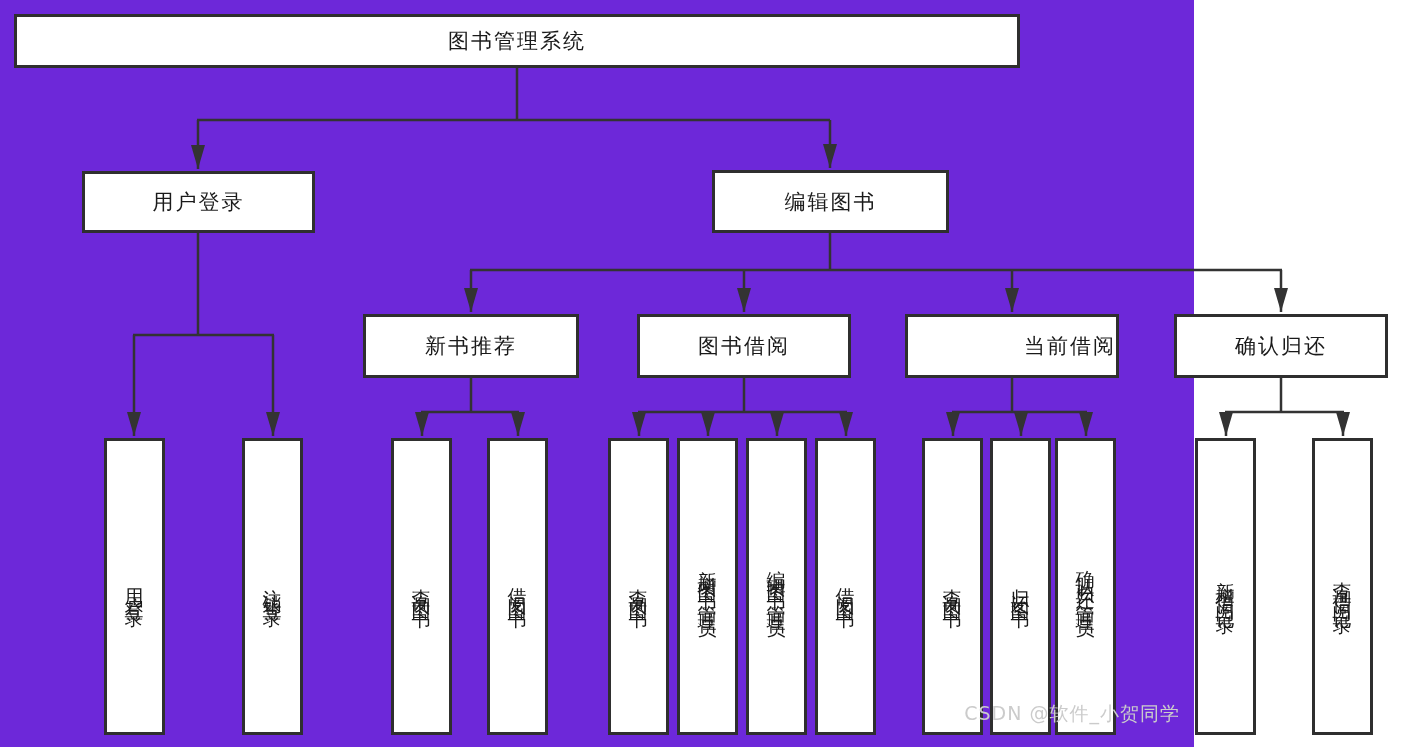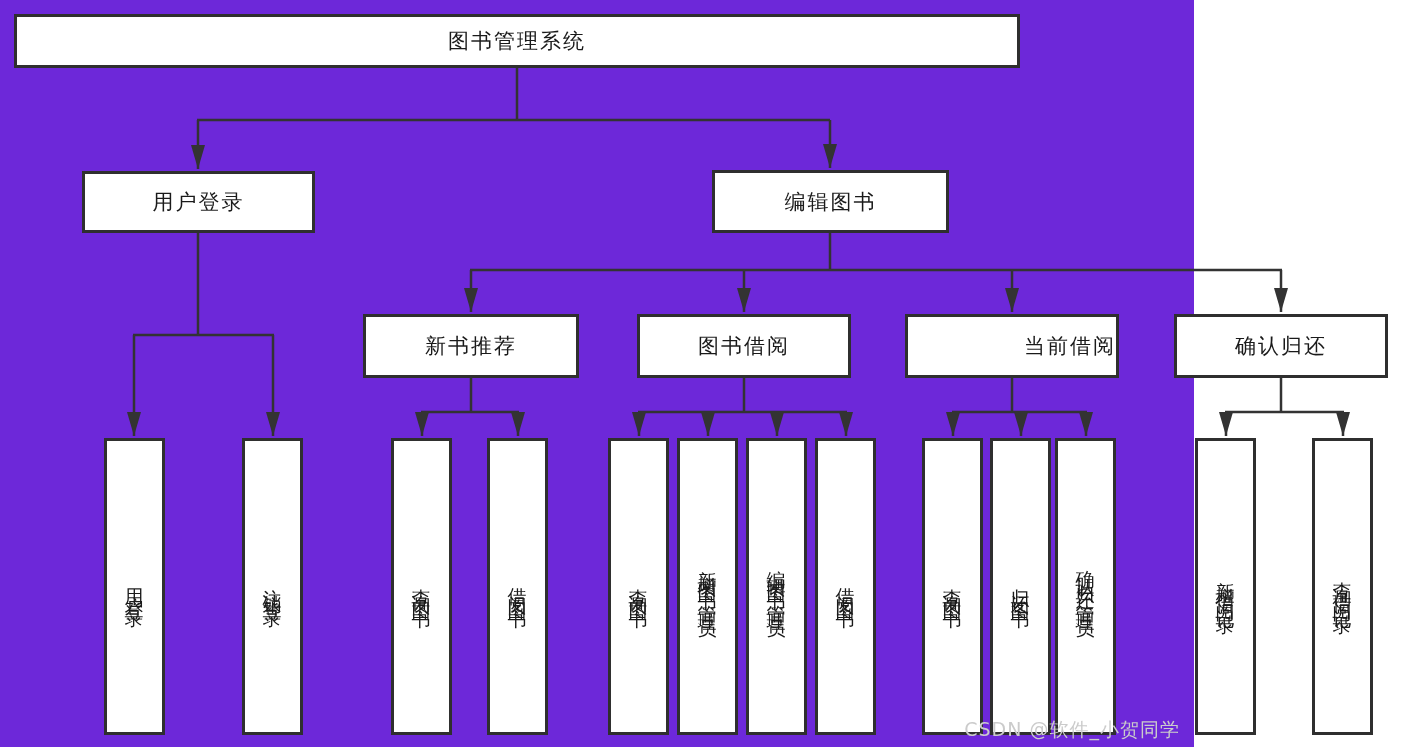--- a/index.html
+++ b/index.html
@@ -46,21 +46,21 @@
     writing-mode: vertical-rl;
     text-orientation: mixed;
     font-size: 19px;
     letter-spacing: 7px;
     line-height: 1;
     white-space: nowrap;
   }
   .watermark {
     position: absolute;
     right: 14px;
-    bottom: 4px;
+    bottom: 20px;
     font-size: 19px;
     color: #cbcbcb;
     letter-spacing: 1px;
     z-index: 5;
     white-space: nowrap;
   }
 </style>
 </head>
 <body>
 

